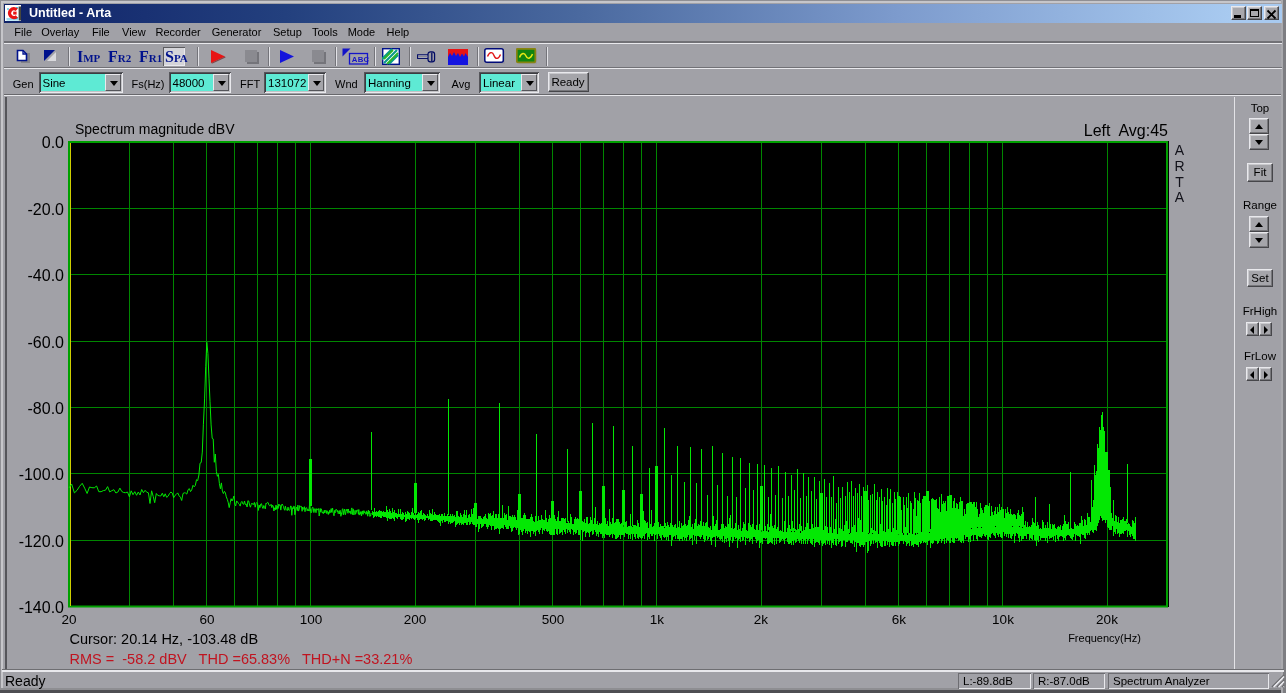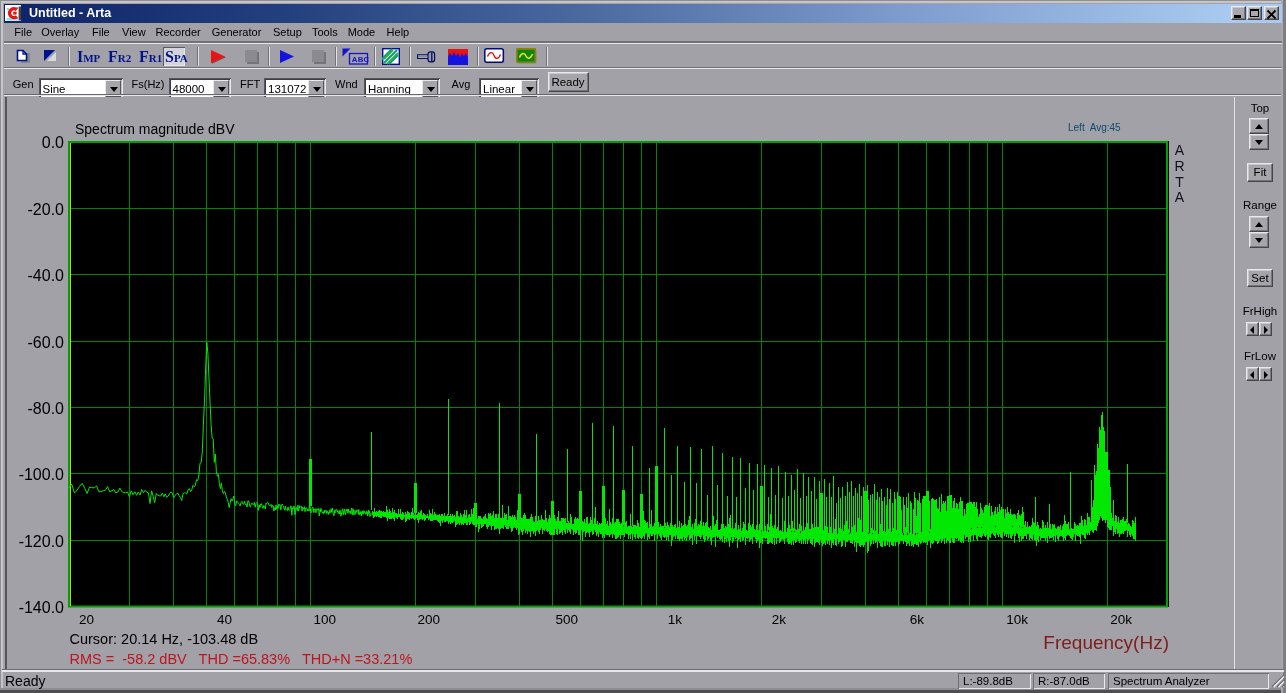--- a/index.html
+++ b/index.html
@@ -13,37 +13,37 @@
   box-shadow:inset -1px -1px 0 #77777b, inset 1px 1px 0 #c9c9cd; }
 #menubar { position:absolute; left:4px; top:24px; width:1278px; height:19px;padding-left:36px; }
 .mi { position:absolute; top:2px; font-size:11px; color:#000; }
 #toolbar { position:absolute; left:4px; top:43px; width:1278px; height:24px;
   border-top:1px solid #e9e9ed; box-shadow:0 -2px 0 #717176; }
 .tsep { position:absolute; top:3px; width:2px; height:19px;
   background:linear-gradient(to right,#74747a 50%,#e3e3e7 50%); }
 #ctrlbar { position:absolute; left:4px; top:68px; width:1278px; height:27px;
   border-top:1px solid #e9e9ed; box-shadow:0 -1px 0 #717176; }
 .clab { position:absolute; top:9px; font-size:11px; color:#000; }
-.combo { position:absolute; top:3px; height:21px; background:#ffffff;
-  box-shadow:inset 1px 1px 0 #55555a, inset -1px -1px 0 #e9e9ed, inset 2px 2px 0 #3c3c41, inset -2px -2px 0 #c2c2c6;margin-top:6px; }
+.combo { position:absolute; top:3px; height:21px; background:#5eead4;
+  box-shadow:inset 1px 1px 0 #55555a, inset -1px -1px 0 #e9e9ed, inset 2px 2px 0 #3c3c41, inset -2px -2px 0 #c2c2c6; }
 .cotext { position:absolute; left:4px; top:5px; font-size:11.5px; color:#000; }
 .cobtn { position:absolute; right:2px; top:2px; bottom:2px; width:16px; background:#a5a5aa;
   border-top:1px solid #e9e9ed; border-left:1px solid #e9e9ed;
   border-right:1px solid #55555a; border-bottom:1px solid #55555a; }
 .cobtn:after { content:""; position:absolute; left:4px; top:6px;
   border-left:4px solid transparent; border-right:4px solid transparent; border-top:5px solid #000; }
 .pbtn { position:absolute; background:#a5a5aa; text-align:center; font-size:11.5px; color:#000;
   border-top:1px solid #e9e9ed; border-left:1px solid #e9e9ed;
   border-right:1px solid #46464a; border-bottom:1px solid #46464a;
   box-shadow:inset -1px -1px 0 #77777b, inset 1px 1px 0 #c9c9cd; }
 #client { position:absolute; left:5px; top:96.5px; width:1230px; height:574px; background:#a1a1a7;
   border-left:2px solid #55555a;
   border-right:1px solid #e3e3e7; border-bottom:1px solid #e3e3e7; }
 .ylab { position:absolute; left:0; width:64px; text-align:right; font-size:16px; color:#000; }
-.xlab { position:absolute; top:612px; width:50px; text-align:right; font-size:13.5px; color:#000; }
+.xlab { position:absolute; top:612px; width:50px; text-align:center; font-size:13.5px; color:#000; }
 #statusbar { position:absolute; left:2px; top:672px; width:1282px; height:16px; }
 .spanel { position:absolute; top:1px; height:16px; line-height:16px; font-size:11.5px; color:#000; padding:0 5px;
   box-shadow:inset 1px 1px 0 #6d6d72, inset -1px -1px 0 #e9e9ed; }
 .rlab { position:absolute; font-size:11.5px; color:#000; width:52px; text-align:center; left:1234px; }
 .spin { position:absolute; left:1249px; width:20px; height:16px; background:#a5a5aa;
   border-top:1px solid #e9e9ed; border-left:1px solid #e9e9ed;
   border-right:1px solid #46464a; border-bottom:1px solid #46464a;
   box-shadow:inset -1px -1px 0 #77777b, inset 1px 1px 0 #c9c9cd; }
 .up:after { content:""; position:absolute; left:5px; top:5px;
   border-left:4px solid transparent; border-right:4px solid transparent; border-bottom:5px solid #000; }
@@ -249,43 +249,43 @@
    <path d="M69.0 487.9 L71.7 484.1 L74.4 492.9 L77.0 490.4 L79.6 486.3 L82.2 483.3 L84.7 488.2 L87.1 493.5 L89.5 487.0 L91.9 487.7 L94.3 487.8 L96.6 486.0 L98.8 491.7 L101.1 491.7 L103.3 490.6 L105.5 490.2 L107.6 486.6 L109.7 491.9 L111.8 490.7 L113.9 489.7 L115.9 493.0 L117.9 492.0 L119.9 488.1 L121.8 491.5 L123.7 492.5 L125.6 492.7 L127.5 492.0 L129.4 496.9 L131.2 490.8 L133.0 494.7 L134.8 491.7 L136.6 495.3 L138.3 492.0 L140.0 495.0 L141.7 489.5 L143.4 492.7 L145.1 490.3 L146.7 492.2 L148.4 492.8 L150.0 503.5 L151.6 490.8 L153.2 496.4 L154.7 502.7 L156.3 493.5 L157.8 495.4 L159.3 495.8 L160.8 496.0 L162.3 493.2 L163.8 496.8 L165.2 493.8 L166.7 497.4 L168.1 496.2 L169.5 493.6 L170.9 492.0 L172.3 493.1 L173.7 497.7 L175.0 495.4 L176.4 494.3 L177.7 492.9 L179.1 495.8 L180.4 497.2 L181.7 500.5 L183.0 493.5 L184.3 492.8 L185.5 493.0 L186.8 494.1 L188.1 489.7 L189.3 488.6 L190.5 491.6 L191.7 489.9 L193.0 485.3 L194.2 486.8 L195.3 485.4 L196.5 479.7 L197.7 480.6 L198.9 475.0 L200.0 463.2 L201.2 462.5 L202.3 452.1 L203.4 424.2 L204.6 398.9 L205.7 366.8 L206.8 342.3 L207.9 353.4 L209.0 378.9 L210.0 401.7 L211.1 424.9 L212.2 438.3 L213.2 438.9 L214.3 462.3 L215.3 454.0 L216.4 471.6 L217.4 476.3 L218.4 474.5 L219.4 483.5 L220.4 488.8 L221.4 482.9 L222.4 491.2 L223.4 493.6 L224.4 491.3 L225.4 492.8 L226.3 496.9 L227.3 499.3 L228.3 502.8 L229.2 507.6 L230.2 502.8 L231.1 498.7 L232.0 501.0 L233.0 498.8 L233.9 496.1 L234.8 504.3 L235.7 505.8 L236.6 500.9 L237.5 501.8 L238.4 503.4 L239.3 504.3 L240.2 506.1 L241.0 502.6 L241.9 501.4 L242.8 503.8 L243.7 504.3 L244.5 501.0 L245.4 504.7 L246.2 504.1 L247.1 507.0 L247.9 500.7 L248.7 501.0 L249.6 505.1 L250.4 507.2 L251.2 504.5 L252.0 503.1 L252.8 504.5 L253.6 504.4 L254.4 502.4 L255.2 507.2 L256.0 503.6 L256.8 502.5 L257.6 503.5 L258.4 510.4 L259.2 505.0 L259.9 507.7 L260.7 504.1 L261.5 503.7 L262.2 506.8 L263.0 508.5 L263.8 505.5 L264.5 507.5 L265.3 508.9 L266.0 503.1 L266.7 503.5 L267.5 502.4 L268.2 502.7 L268.9 505.0 L269.7 505.8 L270.4 505.5 L271.1 504.3 L271.8 507.6 L272.5 505.2 L273.2 506.0 L273.9 511.0 L274.6 507.8 L275.3 509.9 L276.0 505.1 L276.7 509.3 L277.4 506.2 L278.1 508.5 L278.8 504.0 L279.5 505.4 L280.1 505.0 L280.8 510.1 L281.5 505.2 L282.2 504.0 L282.8 505.4 L283.5 506.4 L284.1 509.0 L284.8 510.3 L285.4 506.1 L286.1 509.5 L286.7 509.9 L287.4 510.6 L288.0 507.1 L288.7 510.0 L289.3 510.6 L289.9 509.6 L290.6 506.0 L291.2 506.1 L291.8 515.3 L292.5 507.7 L293.1 509.0 L293.7 506.2 L294.3 506.4 L294.9 514.7 L295.5 510.7 L296.1 507.8 L296.7 507.0 L297.3 510.6 L297.9 505.1 L298.5 511.1 L299.1 509.8 L299.7 505.6 L300.3 506.8 L300.9 506.7 L301.5 506.4 L302.1 511.3 L302.7 507.0 L303.2 509.4 L303.8 508.9 L304.4 506.7 L305.0 511.7 L305.5 508.2 L306.1 507.8 L306.7 507.7 L307.2 510.8 L307.8 509.1 L308.4 509.8 L308.9 511.0 L309.5 505.1 L310.0 511.2 L310.6 508.9 L311.1 512.8 L311.7 511.8 L312.2 507.7 L312.8 507.2 L313.3 508.4 L313.9 512.6 L314.4 509.9 L314.9 508.6 L315.5 510.0 L316.0 512.7 L316.5 508.7 L317.1 509.5 L317.6 509.9 L318.1 508.5 L318.6 508.8 L319.2 516.0 L319.7 512.7 L320.2 508.5 L320.7 512.2 L321.2 508.8 L321.7 510.2 L322.3 513.0 L322.8 512.2 L323.3 513.7 L323.8 512.0 L324.3 510.2 L324.8 513.0 L325.3 510.6 L325.8 510.1 L326.3 511.0 L326.8 513.6 L327.3 510.8 L327.8 511.5 L328.3 514.5 L328.7 512.1 L329.2 513.4 L329.7 510.2 L330.2 512.7 L330.7 511.3 L331.2 508.6 L331.6 512.3 L332.1 510.3 L332.6 508.1 L333.1 513.0 L333.5 513.4 L334.0 515.8 L334.5 510.6 L335.0 513.0 L335.4 509.9 L335.9 510.0 L336.4 509.4 L336.8 510.3 L337.3 511.9 L337.7 510.4 L338.2 513.7 L338.7 512.7 L339.1 511.0 L339.6 514.0 L340.0 510.2 L340.5 511.6 L340.9 516.3 L341.4 512.8 L341.8 514.4 L342.3 509.5 L342.7 508.7 L343.2 510.6 L343.6 514.8 L344.1 512.0 L344.5 509.1 L344.9 511.3 L345.4 514.7 L345.8 513.0 L346.2 509.6 L346.7 510.7 L347.1 509.0 L347.5 511.7 L348.0 513.3 L348.4 509.0 L348.8 512.0 L349.3 511.1 L349.7 512.7 L350.1 513.1 L350.5 511.4 L351.0 514.2 L351.4 509.4 L351.8 507.9 L352.2 511.6 L352.6 514.6 L353.0 508.8 L353.5 509.7 L353.9 515.0 L354.3 512.5 L354.7 512.4 L355.1 510.3 L355.5 514.3 L355.9 513.4 L356.3 512.6 L356.7 510.2 L357.1 510.7 L357.5 509.8 L357.9 510.6 L358.4 514.1 L358.8 509.5 L359.2 515.1 L359.5 513.8 L359.9 512.6 L360.3 514.1 L360.7 511.6 L361.1 514.7 L361.5 516.0 L361.9 511.6 L362.3 513.8 L362.7 510.9 L363.1 514.4 L363.5 512.5 L363.9 510.6 L364.3 512.9 L364.6 511.7 L365.0 512.1 L365.4 513.4 L365.8 514.3 L366.2 512.2 L366.5 510.9 L366.9 514.1 L367.3 511.9 L367.7 516.2 L368.1 512.5 L368.4 510.1 L368.8 513.9 L369.2 511.0 L369.6 512.2 L369.9 516.5 L370.3 514.9 L370.7 515.9 L371.0 513.1 L371.4 513.6"></path>
    <path d="M372 511V515M373 512V518M374 508V517M375 512V516M376 511V517M377 512V516M378 511V517M379 510V517M380 511V518M381 511V518M382 512V516M383 511V517M384 512V517M385 512V517M386 506V518M387 510V521M388 512V518M389 509V519M390 511V519M391 513V519M392 508V518M393 512V519M394 510V521M395 513V517M396 513V518M397 514V519M398 509V517M399 514V517M400 509V519M401 514V520M402 512V520M403 513V519M404 515V517M405 512V522M406 514V521M407 511V519M408 512V519M409 513V520M410 515V518M411 512V519M412 508V518M413 513V519M414 515V520M415 513V519M416 515V518M417 514V520M418 512V523M419 513V520M420 511V519M421 510V519M422 515V520M423 513V519M424 514V521M425 515V520M426 516V518M427 514V518M428 516V520M429 510V519M430 513V521M431 514V521M432 509V521M433 515V520M434 512V520M435 514V520M436 515V520M437 515V521M438 515V522M439 514V523M440 516V526M441 514V521M442 514V523M443 516V520M444 513V522M445 516V522M446 516V521M447 514V521M448 516V524M449 516V522M450 514V524M451 516V523M452 514V523M453 516V522M454 515V521M455 517V527M456 511V525M457 511V524M458 516V523M459 517V525M460 513V523M461 515V525M462 517V524M463 514V525M464 510V523M465 515V523M466 510V525M467 518V525M468 515V522M469 514V525M470 517V524M471 509V522M472 514V524M473 508V525M474 513V525M475 513V527M476 515V527M477 519V524M478 516V532M479 516V529M480 516V524M481 518V528M482 519V527M483 517V526M484 516V524M485 514V524M486 518V527M487 519V529M488 513V527M489 514V525M490 513V526M491 516V530M492 515V526M493 511V526M494 518V530M495 514V529M496 514V529M497 518V528M498 514V529M499 514V534M500 518V529M501 518V528M502 505V528M503 518V529M504 513V525M505 515V527M506 514V529M507 520V529M508 506V529M509 516V526M510 516V528M511 517V532M512 515V531M513 517V528M514 515V527M515 517V528M516 520V530M517 510V528M518 517V535M519 517V534M520 514V530M521 518V532M522 518V535M523 515V531M524 513V529M525 515V533M526 519V531M527 519V534M528 519V531M529 519V532M530 517V537M531 514V531M532 517V531M533 521V534M534 522V532M535 516V536M536 520V531M537 521V530M538 516V532M539 520V534M540 520V530M541 515V528M542 519V534M543 520V530M544 520V531M545 510V529M546 518V531M547 522V532M548 519V531M549 515V534M550 518V535M551 521V535M552 520V535M553 509V535M554 515V535M555 519V529M556 521V534M557 517V535M558 511V529M559 521V534M560 521V533M561 518V532M562 518V535M563 518V530M564 519V532M565 518V534M566 523V529M567 523V533M568 521V530M569 523V532M570 514V534M571 517V529M572 524V530M573 524V535M574 519V532M575 517V534M576 519V533M577 518V530M578 519V535M579 522V535M580 518V540M581 517V530M582 521V541M583 522V532M584 519V531M585 523V537M586 517V533M587 517V532M588 524V533M589 523V537M590 517V532M591 520V531M592 524V535M593 524V534M594 518V530M595 507V532M596 524V536M597 521V534M598 525V537M599 523V532M600 524V534M601 523V534M602 520V538M603 513V536M604 518V538M605 518V534M606 524V535M607 521V535M608 526V535M609 509V537M610 522V535M611 524V534M612 518V538M613 519V534M614 523V535M615 522V539M616 519V539M617 519V538M618 519V537M619 522V535M620 524V539M621 523V535M622 524V535M623 527V535M624 519V537M625 522V533M626 521V534M627 527V534M628 526V539M629 526V535M630 514V539M631 526V534M632 527V540M633 525V534M634 525V537M635 525V539M636 526V534M637 520V538M638 523V539M639 527V537M640 523V538M641 525V539M642 524V538M643 511V536M644 520V539M645 521V534M646 523V533M647 522V540M648 528V537M649 523V539M650 524V534M651 510V536M652 527V536M653 526V534M654 523V541M655 520V535M656 527V534M657 527V539M658 522V534M659 527V536M660 524V538M661 526V540M662 526V535M663 526V537M664 528V538M665 523V537M666 526V540M667 522V537M668 525V541M669 527V535M670 523V535M671 523V546M672 525V540M673 527V537M674 525V536M675 524V539M676 528V535M677 527V539M678 527V539M679 521V541M680 528V539M681 523V539M682 526V541M683 525V537M684 518V540M685 524V538M686 526V541M687 525V537M688 520V535M689 516V540M690 514V539M691 527V538M692 524V545M693 529V535M694 523V540M695 519V536M696 513V544M697 526V536M698 524V536M699 525V537M700 521V539M701 524V537M702 526V535M703 522V539M704 526V542M705 523V540M706 522V536M707 521V540M708 527V539M709 528V537M710 526V541M711 530V545M712 527V538M713 516V537M714 526V537M715 524V547M716 520V536M717 528V538M718 530V537M719 530V539M720 529V540M721 524V539M722 523V542M723 524V536M724 528V543M725 526V539M726 527V542M727 523V538M728 524V541M729 518V547M730 515V540M731 528V537M732 517V543M733 529V541M734 528V537M735 523V539M736 523V538M737 530V548M738 525V540M739 529V539M740 525V542M741 531V537M742 528V541M743 522V540M744 524V537M745 530V545M746 530V538M747 531V539M748 523V538M749 527V542M750 525V540M751 527V539M752 524V544M753 525V537M754 529V537M755 530V539M756 525V543M757 516V541M758 530V540M759 524V548M760 522V543M761 532V542M762 525V544M763 531V538M764 525V538M765 526V539M766 531V538M767 524V544M768 532V544M769 527V543M770 514V542M771 525V543M772 526V544M773 528V538M774 525V545M775 530V538M776 529V544M777 527V538M778 531V538M779 531V543M780 530V542M781 531V540M782 528V539M783 532V540M784 521V544M785 529V539M786 532V538M787 528V542M788 526V544M789 525V544M790 529V543M791 532V545M792 521V541M793 528V545M794 532V540M795 529V543M796 530V542M797 525V539M798 529V541M799 524V543M800 533V540M801 526V544M802 531V539M803 532V544M804 530V540M805 527V544M806 532V539M807 523V544M808 530V540M809 529V539M810 529V543M811 532V544M812 524V545M813 528V539M814 517V547M815 527V543M816 531V542M817 527V542M818 527V543M819 522V545M820 528V540M821 526V543M822 528V546M823 530V544M824 532V543M825 526V545M826 527V540M827 527V544M828 533V541M829 531V545M830 527V540M831 530V548M832 533V543M833 530V545M834 529V539M835 519V545M836 529V546M837 534V539M838 527V544M839 528V542M840 533V541M841 529V547M842 527V546M843 531V540M844 525V540M845 532V547M846 521V542M847 523V542M848 529V540M849 534V540M850 533V543M851 529V543M852 527V544M853 528V540M854 525V547M855 528V542M856 532V552M857 529V543M858 518V543M859 532V546M860 520V547M861 531V545M862 532V545M863 517V547M864 532V545M865 530V542M866 521V542M867 532V553M868 534V551M869 533V541M870 532V546M871 528V544M872 534V540M873 530V544M874 529V540M875 531V543M876 521V542M877 527V548M878 534V541M879 533V543M880 524V546M881 529V547M882 531V547M883 531V541M884 524V546M885 532V546M886 527V541M887 529V545M888 529V542M889 533V547M890 527V542M891 532V545M892 529V546M893 528V546M894 533V542M895 522V546M896 530V542M897 527V542M898 535V546M899 528V544M900 525V541M901 531V541M902 533V541M903 535V544M904 527V541M905 527V542M906 533V546M907 535V544M908 513V543M909 533V546M910 526V541M911 528V546M912 534V545M913 519V547M914 525V544M915 535V544M916 516V545M917 534V545M918 525V547M919 529V542M920 528V544M921 532V543M922 527V541M923 528V543M924 530V542M925 522V543M926 532V542M927 523V545M928 528V541M929 533V540M930 529V548M931 531V543M932 525V544M933 530V543M934 518V540M935 528V541M936 520V541M937 508V544M938 521V543M939 529V541M940 529V539M941 528V543M942 531V541M943 529V539M944 527V544M945 520V538M946 511V543M947 519V540M948 526V541M949 525V543M950 521V543M951 524V538M952 525V542M953 512V543M954 530V543M955 522V538M956 517V539M957 527V538M958 525V541M959 521V540M960 512V542M961 528V543M962 526V541M963 527V543M964 524V535M965 515V539M966 525V537M967 513V537M968 524V542M969 523V539M970 523V542M971 529V536M972 509V535M973 512V541M974 521V535M975 517V535M976 521V539M977 528V541M978 521V536M979 515V537M980 523V537M981 528V538M982 524V536M983 513V534M984 518V536M985 514V537M986 521V535M987 523V539M988 516V540M989 518V537M990 516V538M991 525V534M992 525V533M993 520V535M994 520V536M995 527V538M996 524V533M997 507V535M998 512V537M999 525V534M1000 510V537M1001 517V538M1002 523V538M1003 513V532M1004 518V536M1005 526V534M1006 525V537M1007 521V534M1008 512V538M1009 522V534M1010 523V538M1011 524V539M1012 527V536M1013 521V534M1014 526V543M1015 521V536M1016 525V533M1017 524V534M1018 521V538M1019 527V542M1020 522V536M1021 520V541M1022 528V539M1023 527V539M1024 525V536M1025 521V536M1026 527V539M1027 522V534M1028 527V534M1029 526V540M1030 527V538M1031 525V539M1032 518V540M1033 522V535M1034 523V540M1035 527V541M1036 526V546M1037 522V540M1038 525V542M1039 529V536M1040 528V540M1041 529V538M1042 520V538M1043 522V538M1044 528V538M1045 525V541M1046 528V538M1047 522V543M1048 528V536M1049 525V539M1050 524V538M1051 529V538M1052 524V537M1053 525V540M1054 524V536M1055 528V542M1056 529V535M1057 527V539M1058 526V541M1059 527V537M1060 525V536M1061 530V536M1062 526V537M1063 524V541M1064 515V538M1065 521V540M1066 524V536M1067 524V535M1068 522V535M1069 529V536M1070 528V538M1071 528V539M1072 529V540M1073 529V537M1074 522V534M1075 524V541M1076 526V535M1077 525V536M1078 526V536M1079 523V537M1080 523V544M1081 516V534M1082 520V535M1083 526V535M1084 519V538M1085 520V539M1086 525V533M1087 513V535M1088 517V533M1089 517V535M1090 522V531M1091 516V530M1092 507V532M1093 500V533M1094 489V530M1095 475V530M1096 471V531M1097 459V526M1098 448V523M1099 440V520M1100 430V516M1101 419V518M1102 420V521M1103 427V520M1104 444V520M1105 455V523M1106 468V520M1107 478V527M1108 490V528M1109 504V530M1110 514V530M1111 513V530M1112 518V526M1113 520V536M1114 521V532M1115 515V534M1116 516V529M1117 522V534M1118 517V533M1119 523V537M1120 520V534M1121 520V534M1122 519V533M1123 517V534M1124 521V531M1125 521V531M1126 519V530M1127 524V537M1128 523V531M1129 524V535M1130 526V537M1131 527V534M1132 520V536M1133 521V539M1134 523V539M1135 526V541" shape-rendering="crispEdges"></path>
    <path d="M371.5 510V432M448.5 515V399M499.5 518V403M536.5 520V434M567.5 522V449M592.5 524V423M613.5 525V426M632.5 526V446M649.5 526V468M664.5 527V428M671.5 527V475M677.5 528V446M684.5 528V482M690.5 528V447M696.5 528V483M701.5 528V449M707.5 529V495M712.5 529V446M717.5 529V485M722.5 529V453M727.5 529V496M732.5 529V457M736.5 529V497M740.5 530V458M745.5 530V488M749.5 530V463M753.5 530V490M757.5 530V464M764.5 530V465M768.5 530V497M771.5 531V468M775.5 531V495M778.5 531V466M782.5 531V498M785.5 531V472M788.5 531V496M791.5 531V475M794.5 531V490M797.5 531V469M800.5 531V498M803.5 532V473M806.5 532V496M808.5 532V477M811.5 532V491M814.5 532V477M816.5 532V499M819.5 532V481M824.5 532V479M826.5 532V497M829.5 532V483M831.5 532V497M833.5 532V476M836.5 533V503M838.5 533V487M840.5 533V498M842.5 533V487M845.5 533V496M847.5 533V482M849.5 533V492M851.5 533V481M853.5 533V496M855.5 533V488M857.5 533V493M859.5 533V484M861.5 533V496M863.5 533V487M867.5 533V485M868.5 533V500M870.5 533V495M872.5 533V494M874.5 533V484M876.5 533V500M877.5 533V492M879.5 533V497M881.5 533V489M882.5 533V501M884.5 533V497M886.5 533V505M887.5 533V488M889.5 533V499M890.5 533V489M892.5 533V503M894.5 533V492M895.5 533V499M897.5 533V492M900.5 533V497M901.5 533V510M903.5 533V497M904.5 533V505M906.5 533V497M907.5 533V508M908.5 533V493M910.5 533V501M911.5 533V503M913.5 533V509M914.5 533V492M915.5 533V498M917.5 533V500M918.5 533V501M919.5 533V493M920.5 533V503M922.5 533V499M923.5 533V505M928.5 533V506M929.5 532V501M931.5 532V499M932.5 532V498M933.5 532V499M934.5 532V500M935.5 532V500M936.5 532V499M938.5 531V509M939.5 531V497M940.5 531V512M941.5 531V494M942.5 531V504M943.5 531V501M944.5 531V503M945.5 531V501M947.5 530V504M951.5 530V513M952.5 530V508M953.5 530V501M954.5 530V498M955.5 529V508M956.5 529V503M957.5 529V504M958.5 529V509M959.5 529V502M960.5 529V497M961.5 529V501M962.5 529V501M963.5 529V516M964.5 528V509M965.5 528V514M966.5 528V504M967.5 528V510M971.5 528V512M972.5 528V504M973.5 528V502M973.5 527V508M974.5 527V502M975.5 527V507M976.5 527V502M977.5 527V509M978.5 527V517M979.5 527V514M980.5 527V503M981.5 527V508M981.5 527V517M982.5 527V510M983.5 527V513M984.5 526V507M985.5 526V519M988.5 526V506M989.5 526V503M990.5 526V517M991.5 526V506M991.5 526V515M992.5 526V512M993.5 526V515M994.5 526V511M995.5 526V513M995.5 526V507M996.5 526V514M997.5 526V515M998.5 526V516M999.5 526V504M999.5 526V509M1000.5 526V516M1001.5 526V507M1004.5 526V523M1005.5 526V509M1005.5 526V515M1006.5 526V513M1007.5 526V507M1008.5 526V519M1008.5 526V513M1009.5 526V514M1010.5 526V516M1010.5 526V509M1011.5 526V514M1012.5 526V515M1013.5 526V521M1013.5 526V514M1014.5 526V514M1015.5 526V515M1015.5 526V518M1016.5 526V519M1017.5 526V514M1017.5 526V513M1018.5 526V510M1019.5 526V518M1019.5 526V515M1020.5 527V516M1021.5 527V514M1021.5 527V516M1022.5 527V507M1023.5 527V513M1023.5 527V512M1070.5 528V472M1127.5 523V464M1035.5 528V497M1049.5 529V504M1091.5 522V480M1094.5 519V465M1097.5 515V444M1099.5 511V427M1101.5 509V415M1102.5 508V412M1104.5 508V431M1110.5 517V487M1113.5 520V500" stroke-width="1.6" shape-rendering="crispEdges"></path>
    <path d="M1135 517V538" shape-rendering="crispEdges"></path>
    <path d="M310.5 506V459M415.5 513V483M475.5 517V503M519.5 520V494M552.5 521V501M580.5 523V491M603.5 524V486M623.5 525V490M641.5 526V494M656.5 527V466M761.5 530V486M821.5 532V493M865.5 533V491M898.5 534V496M924.5 533V496M926.5 533V503M927.5 533V491M948.5 530V496M949.5 530V511M950.5 530V495M968.5 528V503M969.5 528V514M970.5 528V502M986.5 526V505M987.5 526V507M987.5 526V510M1002.5 526V509M1002.5 526V521M1003.5 526V518M1106.5 512V452M1108.5 515V470" stroke-width="2.4" shape-rendering="crispEdges"></path>
   </g>
  </g>
 </svg>
 
 <div class="abs" style="left:75px;top:121px;font-size:14px;color:#000">Spectrum magnitude dBV</div>
-<div class="abs" style="left:1068px;top:122px;width:100px;font-size:10px;color:#0c4a6e">Left&nbsp; Avg:45</div>
+<div class="abs" style="left:1068px;top:122px;width:100px;text-align:right;font-size:16px;color:#000000">Left&nbsp; Avg:45</div>
 <div class="abs" style="left:1171.5px;top:143px;width:16px;text-align:center;font-size:14px;line-height:15.8px;color:#12121a">A<br>R<br>T<br>A</div>
 <div class="ylab" style="top:134px">0.0</div>
 <div class="ylab" style="top:201px">-20.0</div>
 <div class="ylab" style="top:267px">-40.0</div>
 <div class="ylab" style="top:334px">-60.0</div>
 <div class="ylab" style="top:400px">-80.0</div>
 <div class="ylab" style="top:466px">-100.0</div>
 <div class="ylab" style="top:533px">-120.0</div>
 <div class="ylab" style="top:599px">-140.0</div>
 
 <div class="xlab" style="left:44px">20</div>
-<div class="xlab" style="left:182px">40</div>
+<div class="xlab" style="left:182px">60</div>
 <div class="xlab" style="left:286px">100</div>
 <div class="xlab" style="left:390px">200</div>
 <div class="xlab" style="left:528px">500</div>
 <div class="xlab" style="left:632px">1k</div>
 <div class="xlab" style="left:736px">2k</div>
 <div class="xlab" style="left:874px">6k</div>
 <div class="xlab" style="left:978px">10k</div>
 <div class="xlab" style="left:1082px">20k</div>
 
-<div class="abs" style="left:1040px;top:632px;width:129px;text-align:right;font-size:19px;color:#7f1d1d">Frequency(Hz)</div>
+<div class="abs" style="left:1040px;top:632px;width:129px;text-align:center;font-size:11px;color:#000000">Frequency(Hz)</div>
 <div class="abs" style="left:69.5px;top:631px;font-size:14.5px;color:#000">Cursor: 20.14 Hz, -103.48 dB</div>
 <div class="abs" style="left:69.5px;top:650.5px;font-size:14.5px;color:#c01420">RMS =&nbsp; -58.2 dBV&nbsp;&nbsp; THD =65.83%&nbsp;&nbsp; THD+N =33.21%</div>
 
 <div class="rlab" style="top:102px">Top</div>
 <div class="spin up" style="top:118px"></div>
 <div class="spin dn" style="top:134px"></div>
 <div class="pbtn" style="left:1247px;top:163px;width:26px;height:19px;line-height:17px">Fit</div>
 <div class="rlab" style="top:199px">Range</div>
 <div class="spin up" style="top:216px"></div>
 <div class="spin dn" style="top:232px"></div>

